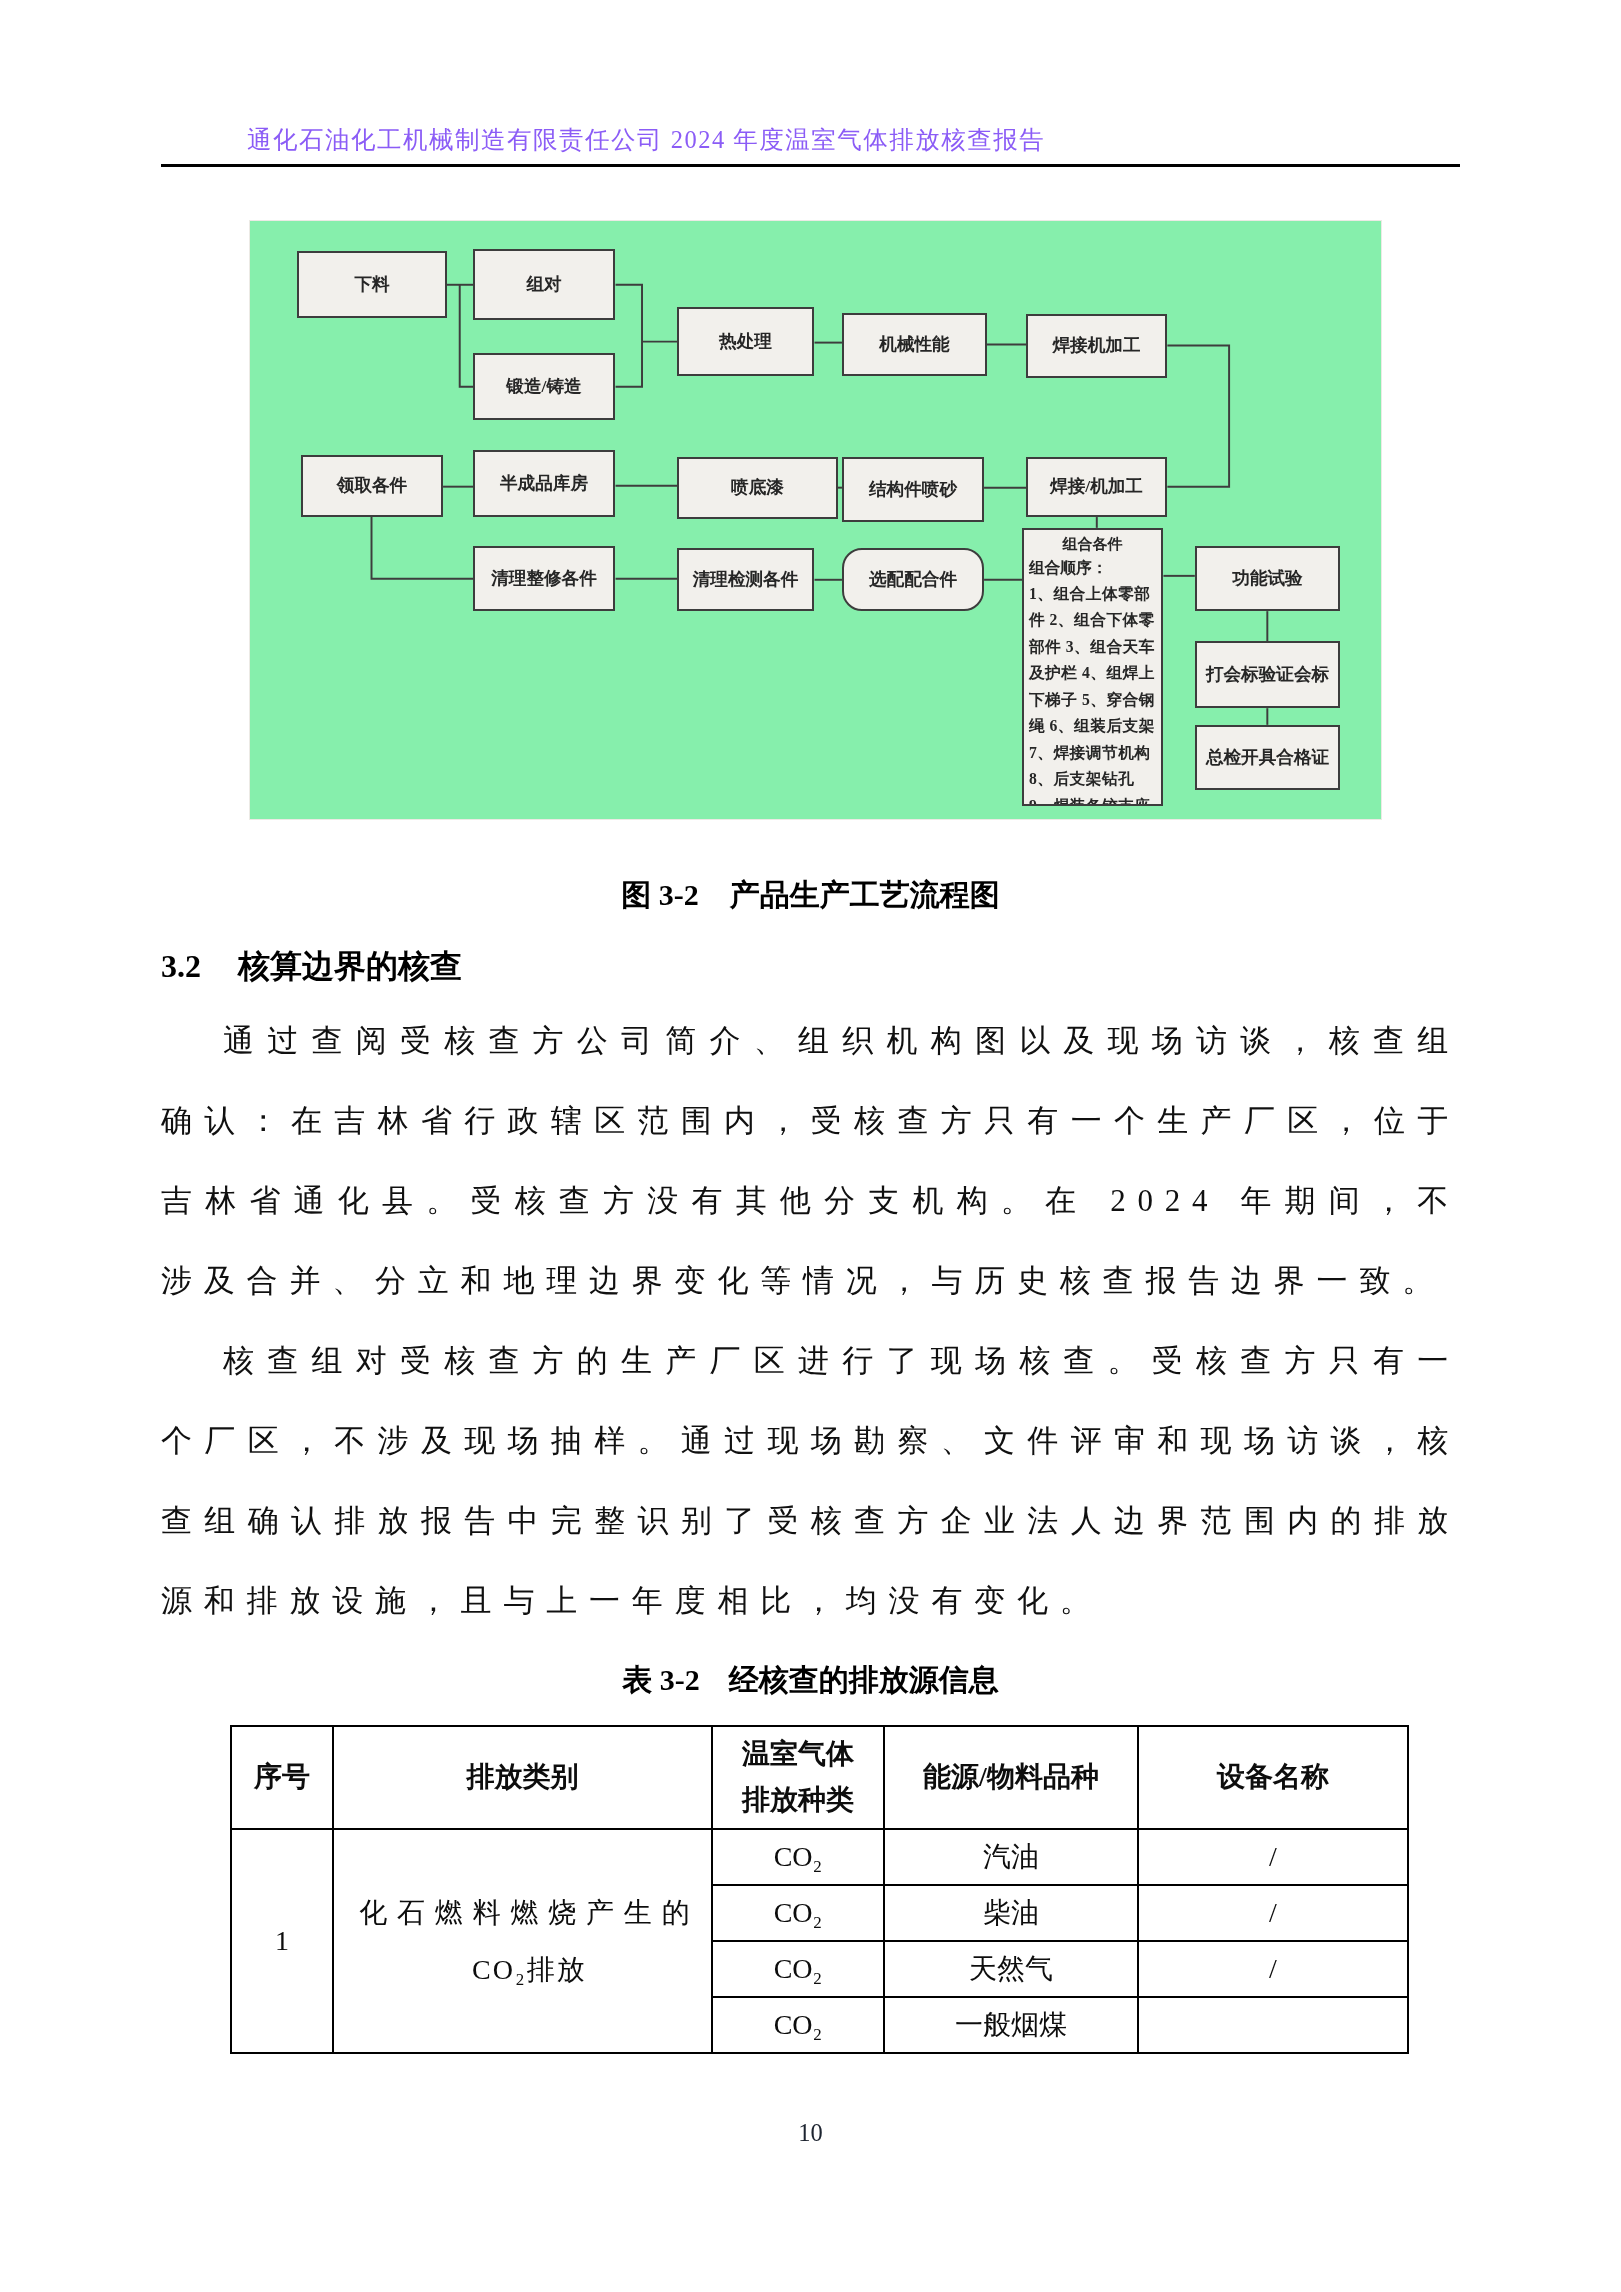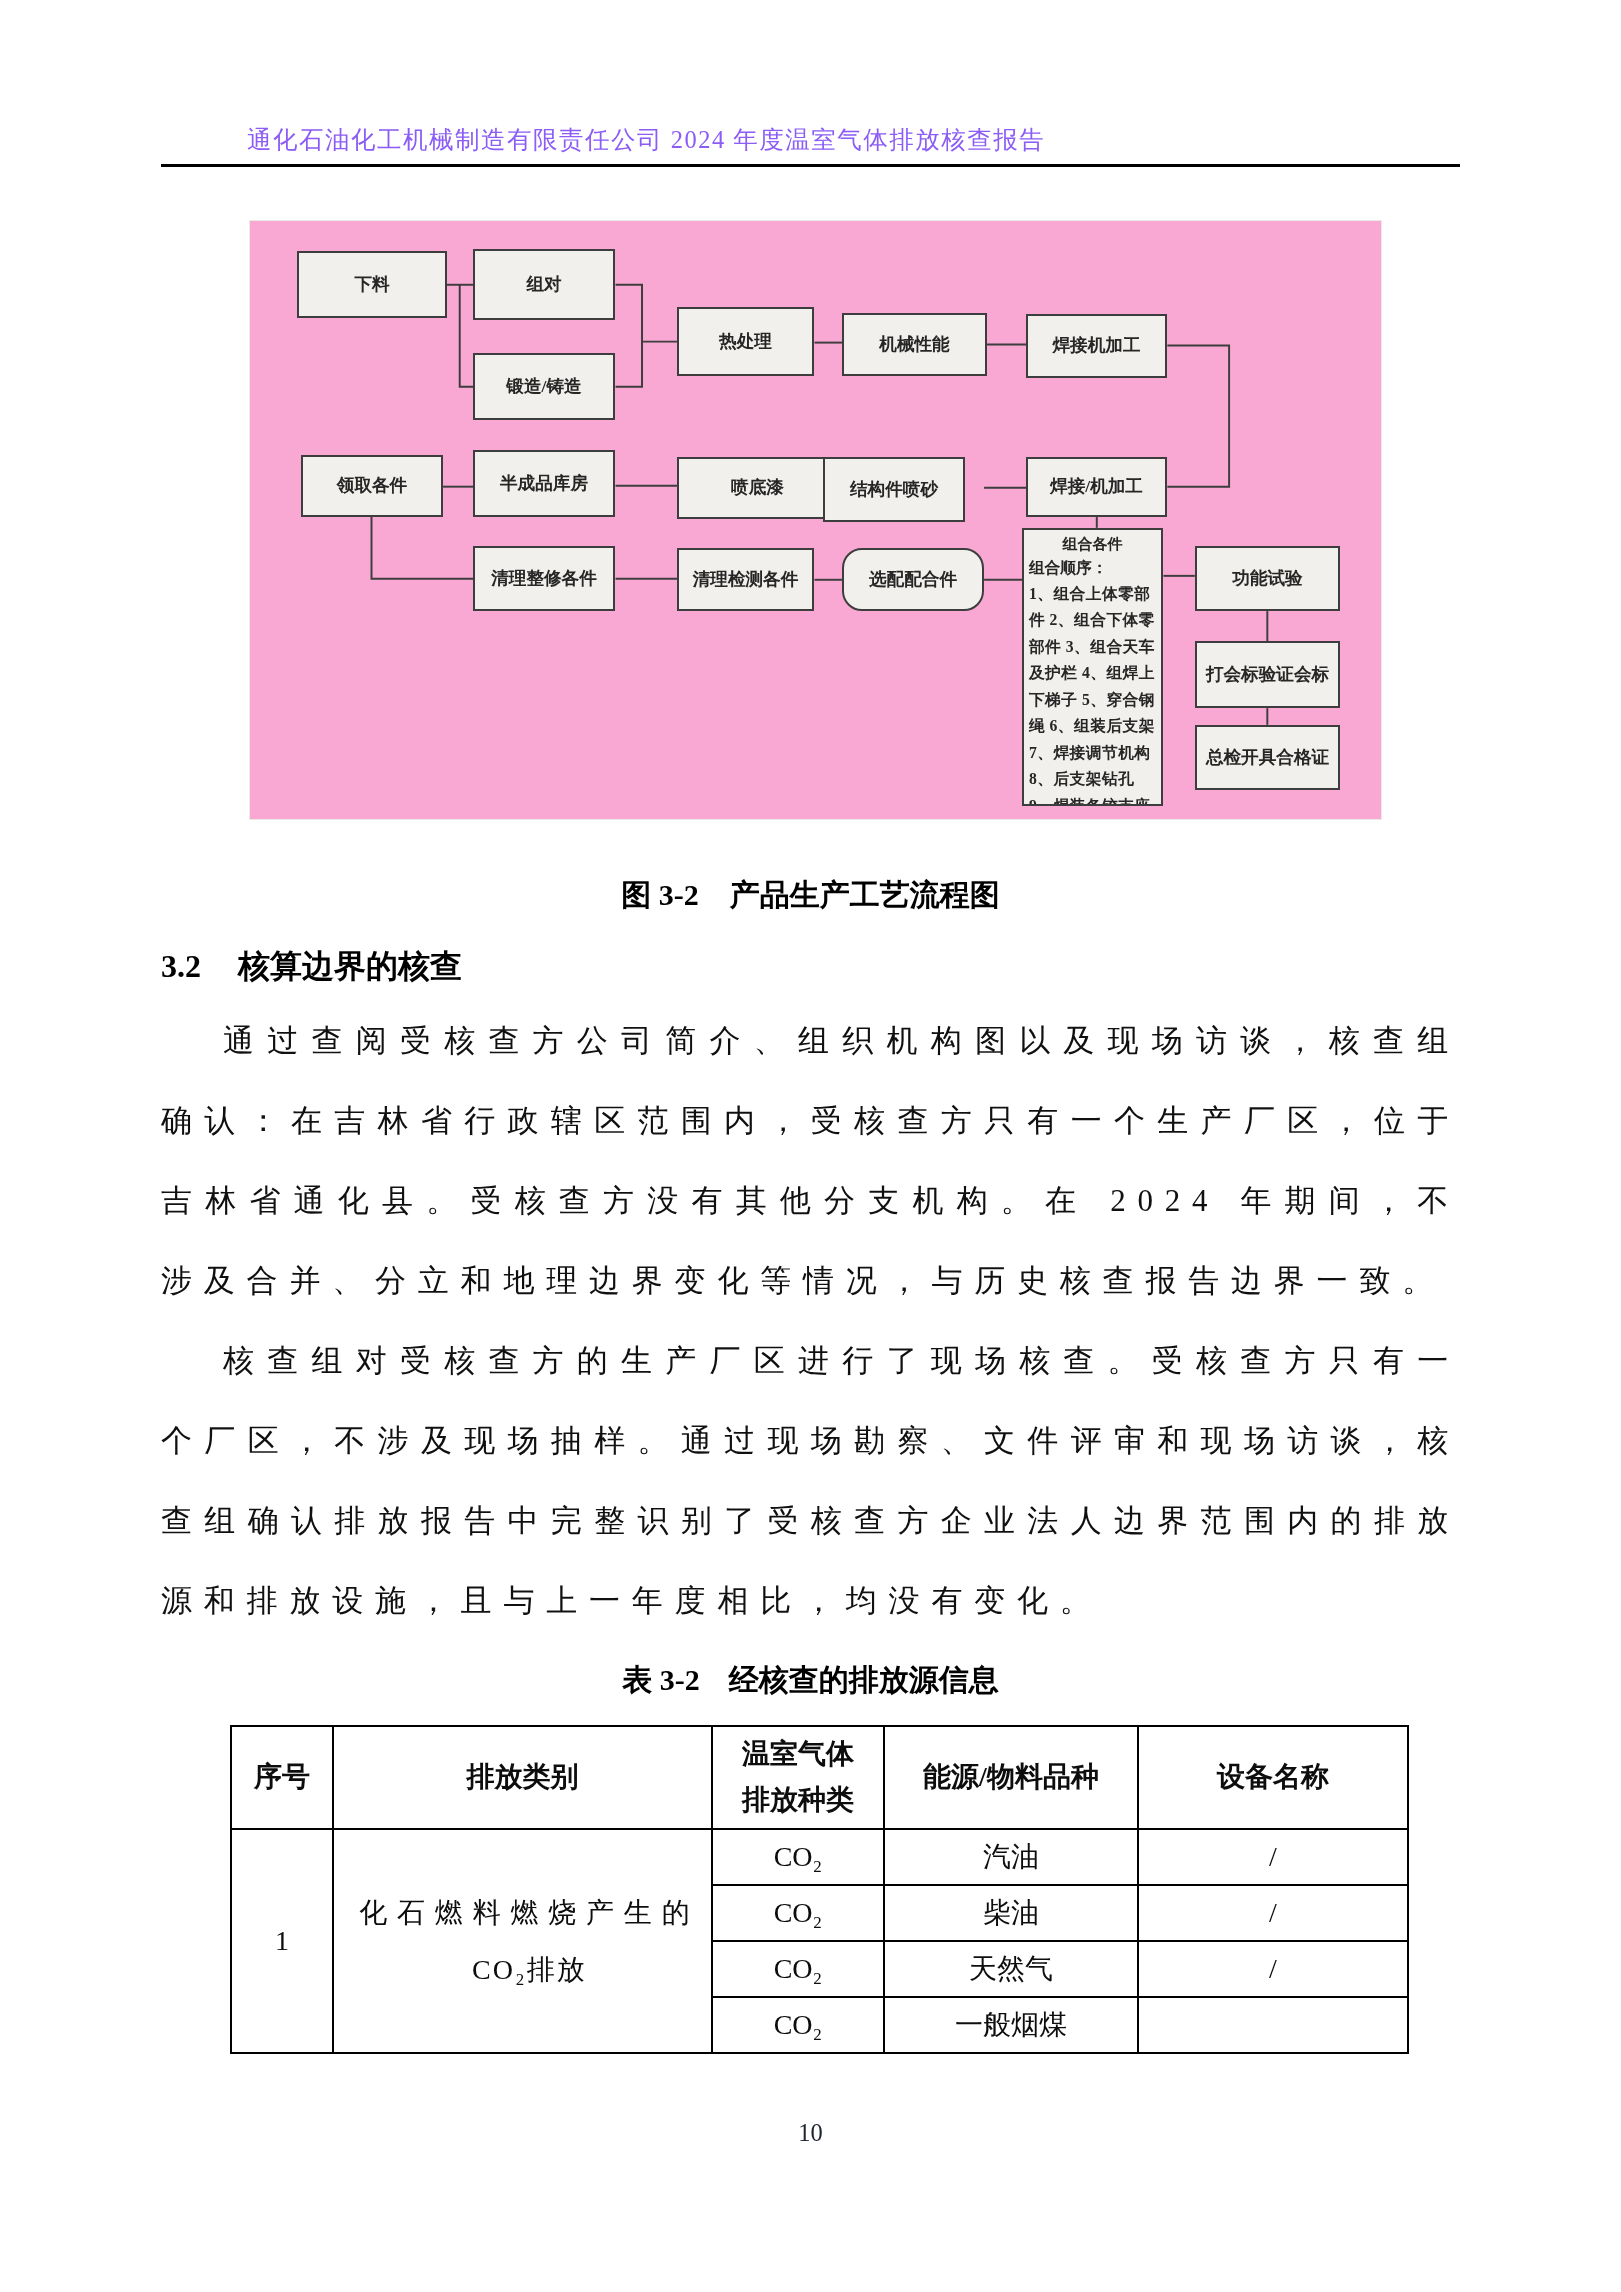--- a/index.html
+++ b/index.html
@@ -8,21 +8,21 @@
     width:1621px; height:2293px; background:#ffffff; position:relative;
     font-family:"Liberation Serif","DejaVu Serif",serif; color:#151515;
     padding:123px 161px 0 161px; overflow:hidden;
   }
   .doc-header { font-size:24.5px; letter-spacing:1.5px; margin-left:86px; color:#8b5cf6; }
   .header-rule { border-bottom:3.9px solid #000; margin-top:7.8px; }
 
   
   .flowchart {
     position:relative; width:1133px; height:600px; margin:53px 0 0 88px;
-    background:#f9a8d4; box-shadow:0 0 0 1px #eceae5 inset;padding-left:20px;
+    background:#86efac; box-shadow:0 0 0 1px #eceae5 inset;padding-left:20px;
   }
   .fc-lines { position:absolute; left:0; top:0; width:100%; height:100%; z-index:0; }
   .fc-node {
     position:absolute; z-index:1; background:#f2f0ec;
     border:2px solid #3d3d3d; color:#262626;
     display:flex; align-items:center; justify-content:center;
     font-size:17.6px; font-weight:bold; text-align:center; line-height:1.2;
   }
   .fc-big { display:block; text-align:left; padding:2.9px 4.9px; overflow:hidden; }
   .fc-big .fc-title { text-align:center; font-size:15px; line-height:23.5px; }
@@ -96,21 +96,21 @@
     <div>
         <div class="fc-node" style="left: 48px; top: 31px; width: 150px; height: 67px;">下料</div>
         <div class="fc-node" style="left: 224px; top: 29px; width: 142px; height: 71px;">组对</div>
         <div class="fc-node" style="left: 224px; top: 133px; width: 142px; height: 67px;">锻造/铸造</div>
         <div class="fc-node" style="left: 428px; top: 87px; width: 137px; height: 69px;">热处理</div>
         <div class="fc-node" style="left: 593px; top: 93px; width: 145px; height: 63px;">机械性能</div>
         <div class="fc-node" style="left: 777px; top: 94px; width: 141px; height: 64px;">焊接机加工</div>
         <div class="fc-node" style="left: 52px; top: 235px; width: 142px; height: 62px;">领取各件</div>
         <div class="fc-node" style="left: 224px; top: 230px; width: 142px; height: 67px;">半成品库房</div>
         <div class="fc-node" style="left: 428px; top: 237px; width: 161px; height: 62px;">喷底漆</div>
-        <div class="fc-node" style="left: 574px; top: 237px; width: 142px; height: 65px;">结构件喷砂</div>
+        <div class="fc-node" style="left: 593px; top: 237px; width: 142px; height: 65px;">结构件喷砂</div>
         <div class="fc-node" style="left: 777px; top: 237px; width: 141px; height: 60px;">焊接/机加工</div>
         <div class="fc-node" style="left: 224px; top: 326px; width: 142px; height: 65px;">清理整修各件</div>
         <div class="fc-node" style="left: 428px; top: 328px; width: 137px; height: 63px;">清理检测各件</div>
         <div class="fc-node" style="left: 593px; top: 328px; width: 142px; height: 63px; border-radius: 20px;">选配配合件</div>
         <div class="fc-node fc-big" style="left: 773px; top: 308px; width: 141px; height: 278px;">
           <div class="fc-title">组合各件</div>
           <div class="fc-sub">组合顺序：</div>
           <div class="fc-body">1、组合上体零部件 2、组合下体零部件 3、组合天车及护栏 4、组焊上下梯子 5、穿合钢绳 6、组装后支架 7、焊接调节机构 8、后支架钻孔 9、焊装各铰支座 10、喷漆面漆</div>
         </div>
         <div class="fc-node" style="left: 946px; top: 326px; width: 145px; height: 65px;">功能试验</div>

